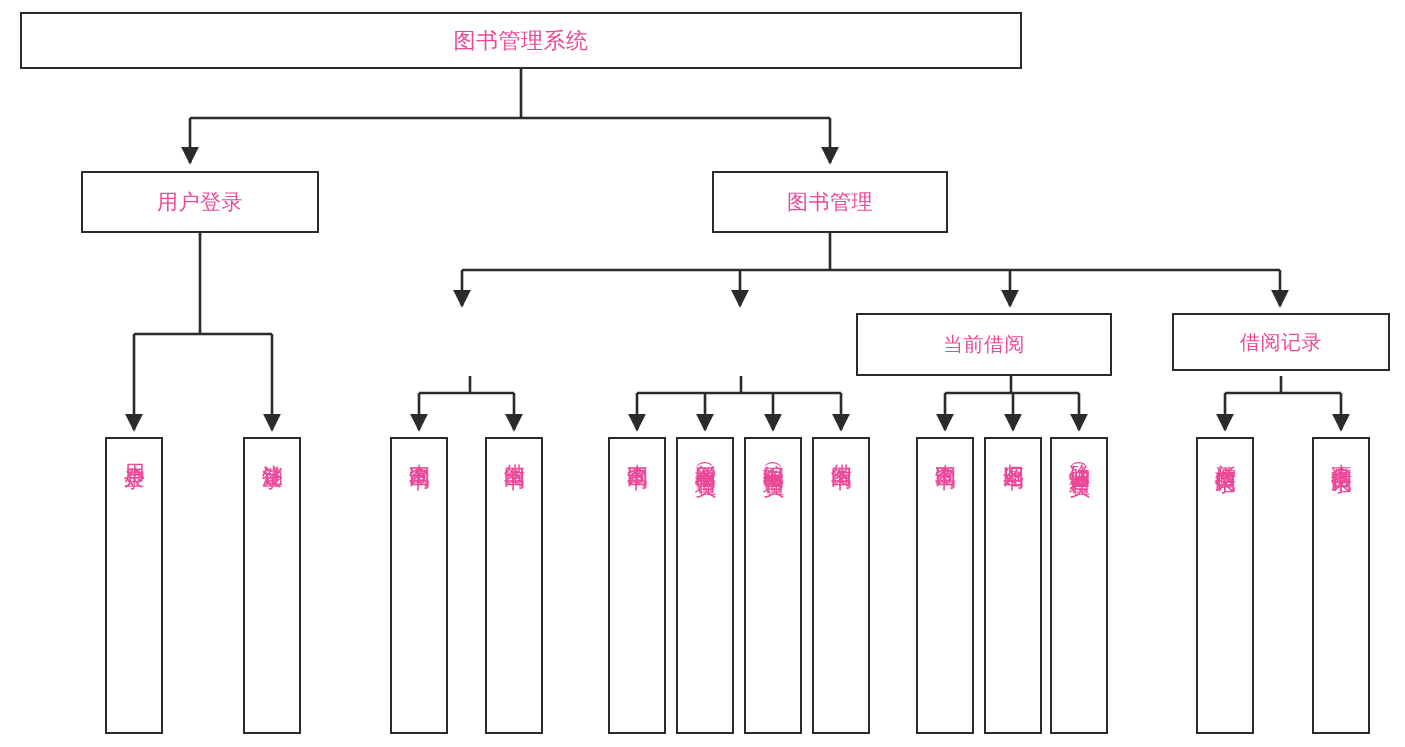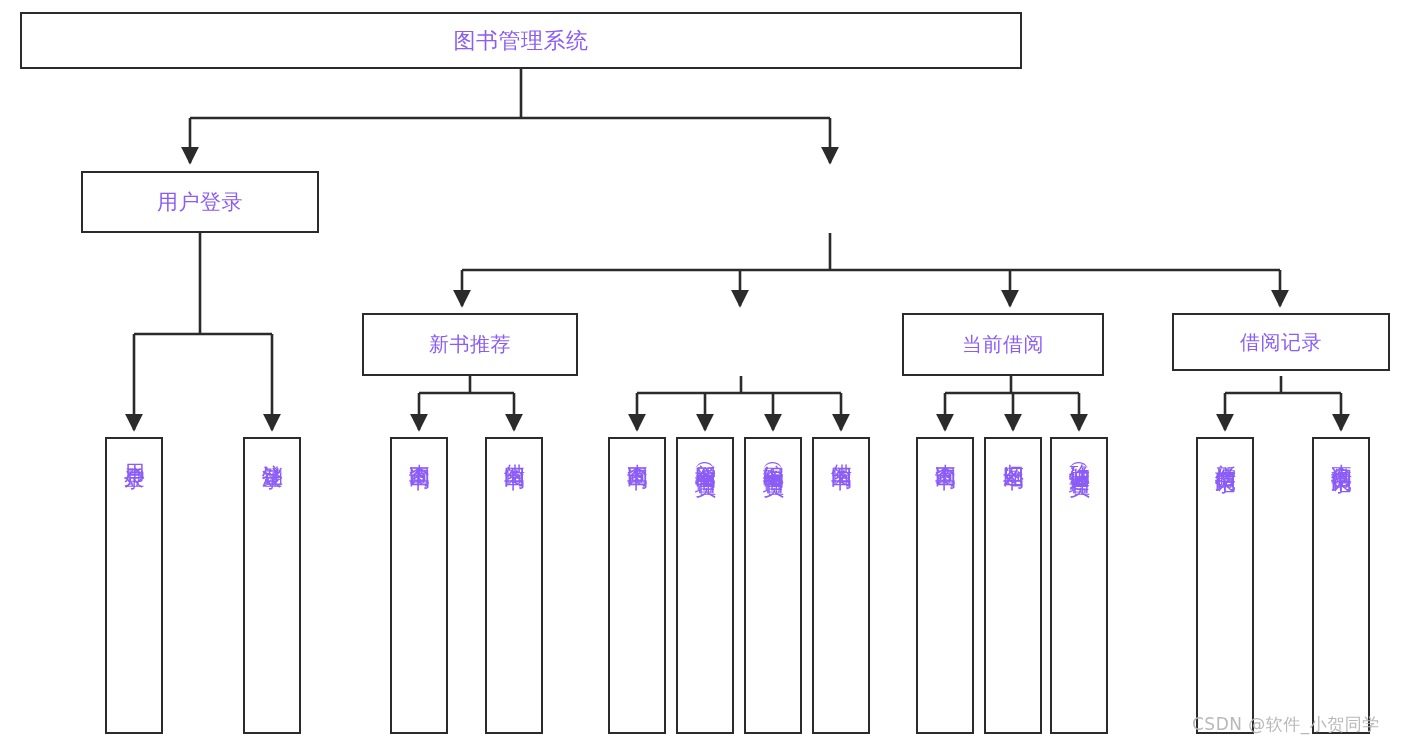--- a/index.html
+++ b/index.html
@@ -28,21 +28,21 @@
     background:#ffffff;
     border:2px solid #2b2b2b;
     display:flex;
     align-items:center;
     justify-content:center;
     text-align:center;
   }
   .node .node-label{
     display:block;
     line-height:1.25;
-    color:#8b5cf6;
+    color:#ec4899;
     letter-spacing:0.5px;
   }
   .node.root .node-label{ font-size:22px; }
   .node.level1 .node-label{ font-size:21px; }
   .node.level2 .node-label{ font-size:20px; }
   .node.leaf{
     border-width:2px;
     padding:8px 2px;
     align-items:flex-start;
     justify-content:center;
@@ -119,25 +119,25 @@
     </g>
   </svg>
 
   <div class="node root" style="left: 20px; top: 12px; width: 1002px; height: 57px;">
     <span class="node-label">图书管理系统</span>
   </div>
 
   <div class="node level1" style="left: 81px; top: 171px; width: 238px; height: 62px;">
     <span class="node-label">用户登录</span>
   </div>
+  <div class="node level1" style="left: 712px; top: 171px; width: 236px; height: 62px;">
+    <span class="node-label">图书管理</span>
+  </div>
 
-  <div class="node level2" style="left: 362px; top: 313px; width: 216px; height: 63px;">
-    <span class="node-label">新书推荐</span>
-  </div>
-  <div class="node level2" style="left: 902px; top: 313px; width: 202px; height: 63px;">
+  <div class="node level2" style="left: 856px; top: 313px; width: 256px; height: 63px;">
     <span class="node-label">当前借阅</span>
   </div>
   <div class="node level2" style="left: 1172px; top: 313px; width: 218px; height: 58px;">
     <span class="node-label">借阅记录</span>
   </div>
 
   <div class="node leaf" style="left: 105px; top: 437px; width: 58px; height: 297px;">
     <span class="node-label">用户登录</span>
   </div>
   <div class="node leaf" style="left: 243px; top: 437px; width: 58px; height: 297px;">
@@ -170,15 +170,14 @@
   <div class="node leaf" style="left: 1050px; top: 437px; width: 58px; height: 297px;">
     <span class="node-label">确认归还（管理员）</span>
   </div>
   <div class="node leaf" style="left: 1196px; top: 437px; width: 58px; height: 297px;">
     <span class="node-label">新增借阅记录</span>
   </div>
   <div class="node leaf" style="left: 1312px; top: 437px; width: 58px; height: 297px;">
     <span class="node-label">查询借阅记录</span>
   </div>
 
-  <div class="watermark" style="left: 1192px; top: 713px;">CSDN @软件_小贺同学</div>
 
 </div>
 
 </body></html>

